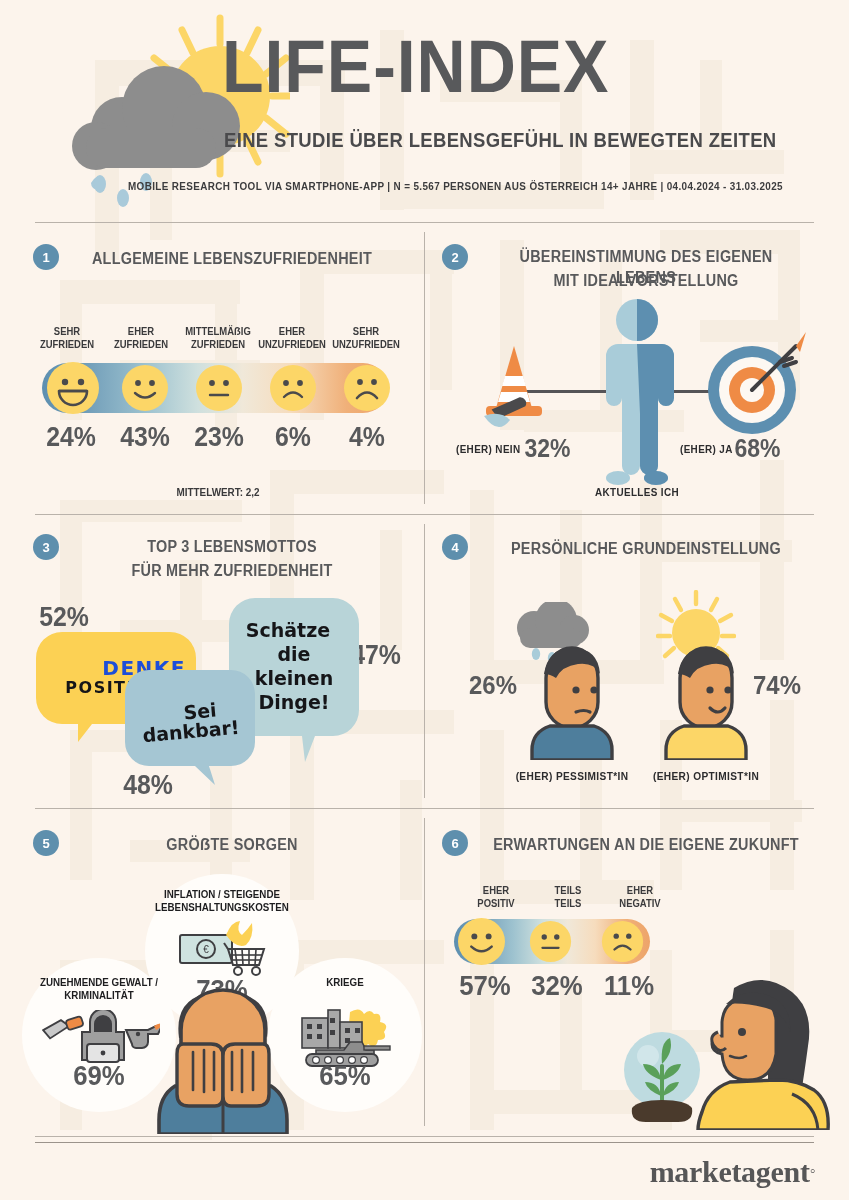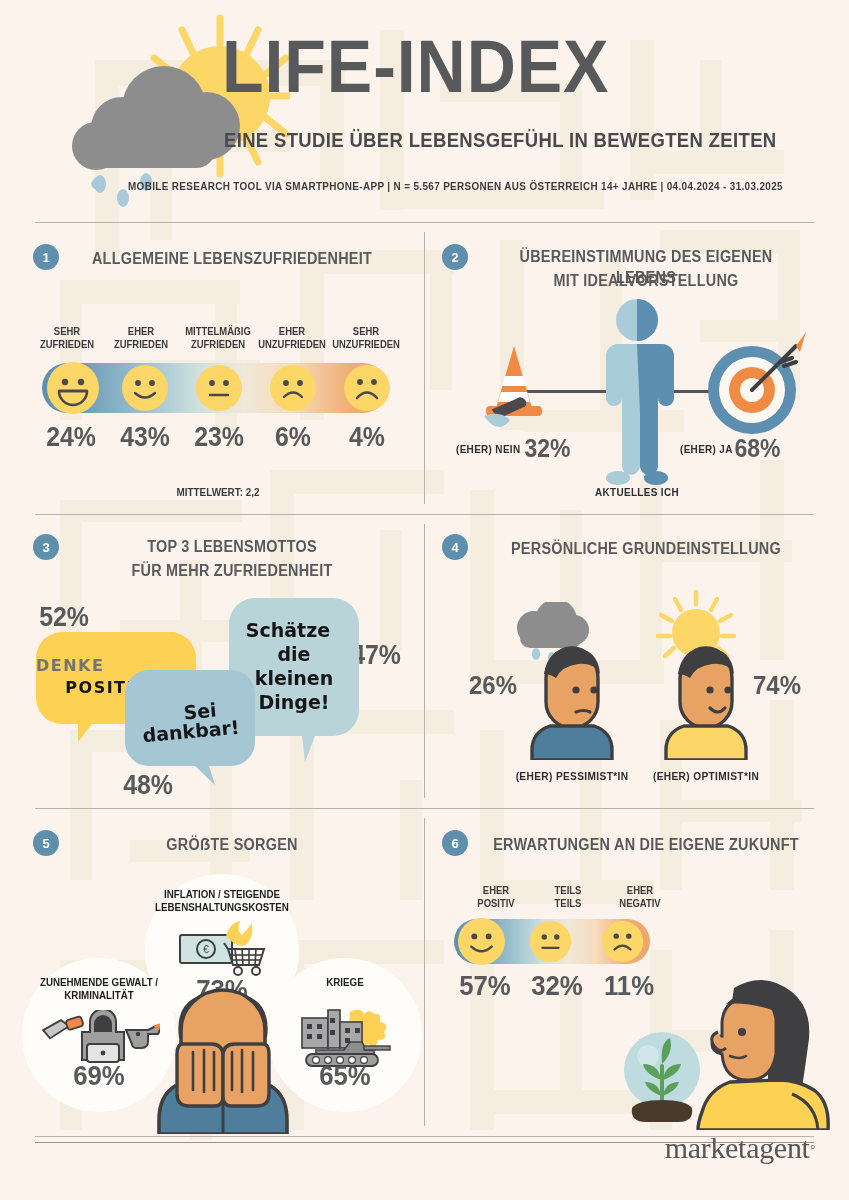--- a/index.html
+++ b/index.html
@@ -112,23 +112,23 @@
   }
   .worry-label {
     position: absolute;
     font-size: 10.5px; font-weight: bold; color: #1d1d1f;
     text-align: center; line-height: 13px;
     transform: scaleX(0.93);
   }
   
   #footer-line { position: absolute; left: 35px; top: 1142px; width: 779px; height: 1px; background: #9b938b; }
   #brand {
-    position: absolute; right: 34px; top: 1131px;
+    position: absolute; right: 34px; top: 1155px;
     font-family: "Liberation Serif", serif;
-    font-weight: normal; font-size: 30px; color: #565657;
+    font-weight: bold; font-size: 30px; color: #565657;
     letter-spacing: -0.3px;
   }
   #brand .dot {
     font-size: 16px; vertical-align: 6px; color: #565657;
   }
   svg { display: block; }
 </style>
 </head>
 <body>
 
@@ -365,21 +365,21 @@
     <div class="ptitle" style="left:72px;top:14px;width:320px;">TOP 3 LEBENSMOTTOS</div>
     <div class="ptitle" style="left:72px;top:38px;width:320px;">FÜR MEHR ZUFRIEDENHEIT</div>
 
     <div class="pct" style="left:36px;top:80px;width:80px;font-size:27px;text-align:left;">52%</div>
     <div class="pct" style="left:120px;top:248px;width:80px;font-size:27px;text-align:left;">48%</div>
     <div class="pct" style="left:348px;top:118px;width:80px;font-size:27px;text-align:left;">47%</div>
 
     <svg style="position:absolute;left:36px;top:110px;" width="160" height="110" viewBox="0 0 160 110">
       <path d="M26 0 H134 a26 26 0 0 1 26 26 V66 a26 26 0 0 1 -26 26 H56 l-14 18 l0 -18 H26 A26 26 0 0 1 0 66 V26 A26 26 0 0 1 26 0 Z" fill="#fcd154"></path>
     </svg>
-    <div class="handwrite" style="position:absolute;left:36px;top:134px;width:150px;text-align:left;font-size:16px;letter-spacing:1.5px;color:#737373;">DENKE</div>
+    <div class="handwrite" style="position:absolute;left:36px;top:134px;width:150px;text-align:right;font-size:20px;letter-spacing:1.5px;color:#1d4ed8;">DENKE</div>
     <div class="handwrite" style="position:absolute;left:36px;top:156px;width:150px;text-align:center;font-size:16px;letter-spacing:1.5px;color:#151518;">POSITIV!</div>
 
     <svg style="position:absolute;left:229px;top:76px;" width="130" height="165" viewBox="0 0 130 165">
       <path d="M26 0 H104 a26 26 0 0 1 26 26 V112 a26 26 0 0 1 -26 26 H86 l-10 26 l-3 -26 H26 A26 26 0 0 1 0 112 V26 A26 26 0 0 1 26 0 Z" fill="#b8d4d8"></path>
     </svg>
     <div class="handwrite" style="position:absolute;left:229px;top:97px;width:118px;text-align:center;font-size:19px;color:#151518;">Schätze</div>
     <div class="handwrite" style="position:absolute;left:229px;top:121px;width:130px;text-align:center;font-size:19px;color:#151518;">die</div>
     <div class="handwrite" style="position:absolute;left:229px;top:145px;width:130px;text-align:center;font-size:19px;color:#151518;">kleinen</div>
     <div class="handwrite" style="position:absolute;left:229px;top:169px;width:130px;text-align:center;font-size:19px;color:#151518;">Dinge!</div>
 

